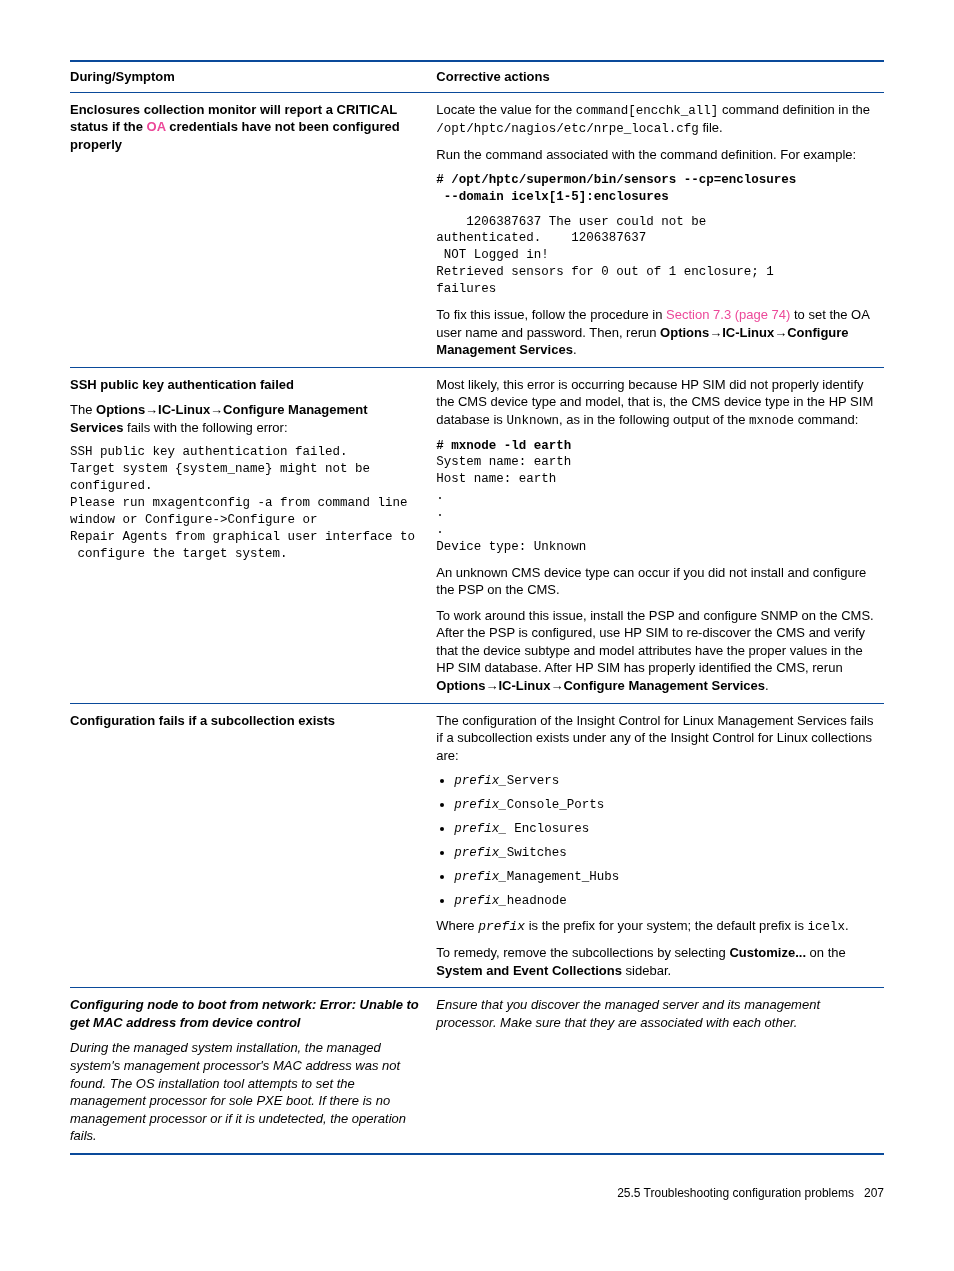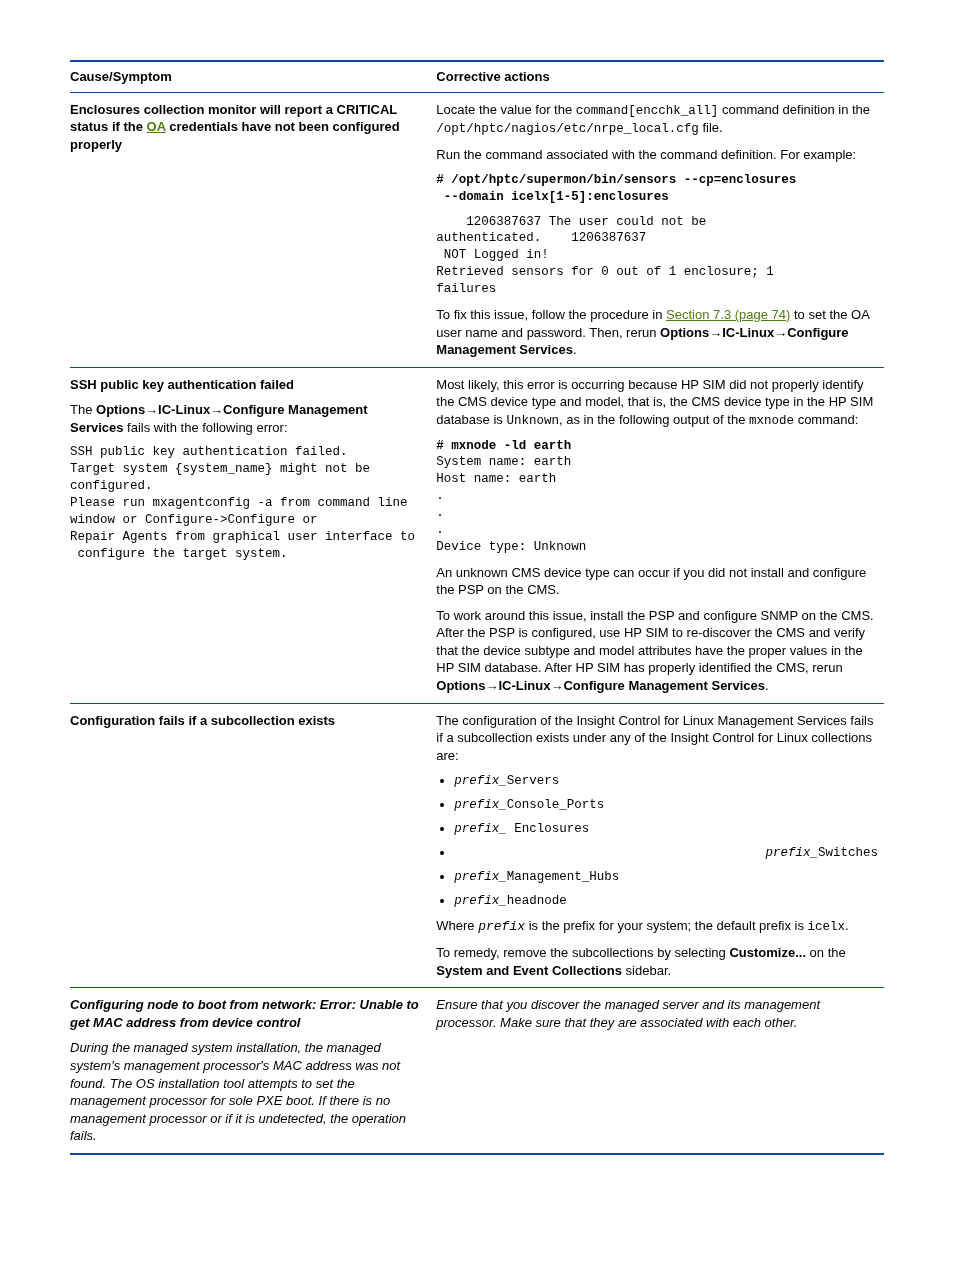--- a/index.html
+++ b/index.html
@@ -31,21 +31,21 @@
   }
   .row td {
     padding: 8px 6px 8px 0;
     vertical-align: top;
   }
   .col-left  { width: 45%; padding-right: 16px !important; }
   .col-right { width: 55%; }
   .p { margin: 0 0 8px 0; }
   .p:last-child { margin-bottom: 0; }
   .bold { font-weight: bold; }
-  .link { color: #4d7c0f; text-decoration: underline; }
+  .link { color: #ec4899; }
   .mono {
     font-family: "Courier New", Courier, monospace;
     font-size: 12.5px;
     white-space: pre-wrap;
   }
   ul.bul {
     margin: 4px 0 8px 0;
     padding-left: 18px;
   }
   ul.bul li {
@@ -61,21 +61,21 @@
     color: #000;
   }
 </style>
 </head>
 <body>
 
 <div class="page">
   <table class="tbl">
     <tbody>
         <tr class="hdr thick-top thin-sep-bottom" style="border-bottom:1px solid #0a4a9a;">
-      <td class="col-left">Cause/Symptom</td>
+      <td class="col-left">During/Symptom</td>
       <td class="col-right">Corrective actions</td>
     </tr>
     </tbody>
       <tbody id="rows-body">
         <tr class="row" style="border-top: 1px solid rgb(10, 74, 154);">
           <td class="col-left">
             <div class="p"><span class="bold">Enclosures collection monitor will report a CRITICAL status if the </span><span class="bold link">OA</span><span class="bold"> credentials have not been configured properly</span></div>
           </td>
           <td class="col-right">
             <div class="p"><span>Locate the value for the </span><span class="mono">command[encchk_all]</span><span> command definition in the </span><span class="mono">/opt/hptc/nagios/etc/nrpe_local.cfg</span><span> file.</span></div>
@@ -118,32 +118,35 @@
         <tr class="row" style="border-top: 1px solid rgb(10, 74, 154);">
           <td class="col-left">
             <div class="p"><span class="bold">Configuration fails if a subcollection exists</span></div>
           </td>
           <td class="col-right">
             <div class="p"><span>The configuration of the Insight Control for Linux Management Services fails if a subcollection exists under any of the Insight Control for Linux collections are:</span></div>
             <ul class="bul">
               <li style="font-family: Arial;"><span><span class="i">prefix_</span><span class="mono">Servers</span></span></li>
               <li style="font-family: Arial;"><span><span class="i">prefix_</span><span class="mono">Console_Ports</span></span></li>
               <li style="font-family: Arial;"><span><span class="i">prefix_</span><span class="mono"> Enclosures</span></span></li>
-              <li style="font-family: Arial; text-align: right;"><span><span class="i">prefix_</span><span class="mono">Switches</span></span></li>
+              <li style="font-family: Arial;"><span><span class="i">prefix_</span><span class="mono">Switches</span></span></li>
               <li style="font-family: Arial;"><span><span class="i">prefix_</span><span class="mono">Management_Hubs</span></span></li>
               <li style="font-family: Arial;"><span><span class="i">prefix_</span><span class="mono">headnode</span></span></li>
             </ul>
             <div class="p"><span>Where </span><span class="i">prefix</span><span> is the prefix for your system; the default prefix is </span><span class="mono">icelx</span><span>.</span></div>
             <div class="p"><span>To remedy, remove the subcollections by selecting </span><span class="bold">Customize...</span><span> on the </span><span class="bold">System and Event Collections</span><span> sidebar.</span></div>
           </td>
         </tr>
         <tr class="row" style="border-top: 1px solid rgb(10, 74, 154); border-bottom: 2px solid rgb(10, 74, 154); font-style: italic;">
           <td class="col-left">
             <div class="p"><span class="bold">Configuring node to boot from network: Error: Unable to get MAC address from device control</span></div>
             <div class="p"><span>During the managed system installation, the managed system's management processor's MAC address was not found. The OS installation tool attempts to set the management processor for sole PXE boot. If there is no management processor or if it is undetected, the operation fails.</span></div>
           </td>
           <td class="col-right">
             <div class="p"><span>Ensure that you discover the managed server and its management processor. Make sure that they are associated with each other.</span></div>
           </td>
         </tr>
       </tbody>
   </table>
+  <div class="footer">
+    <span>25.5 Troubleshooting configuration problems</span>&nbsp;&nbsp;&nbsp;<span>207</span>
+  </div>
 </div>
 
 </body></html>

